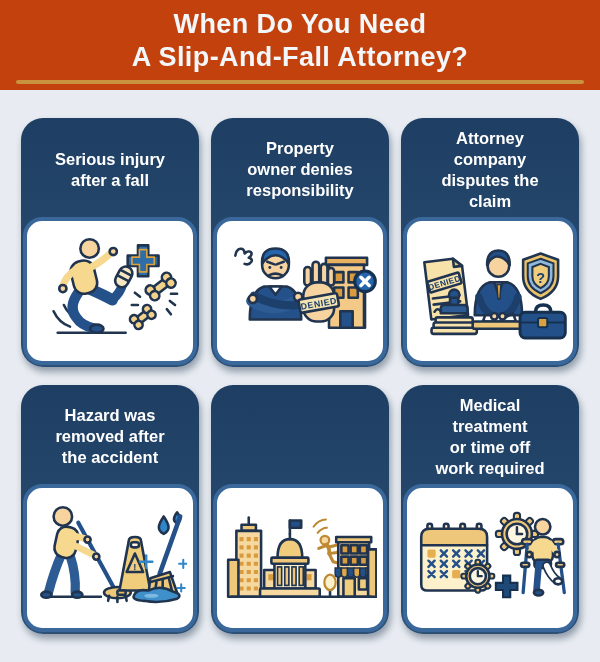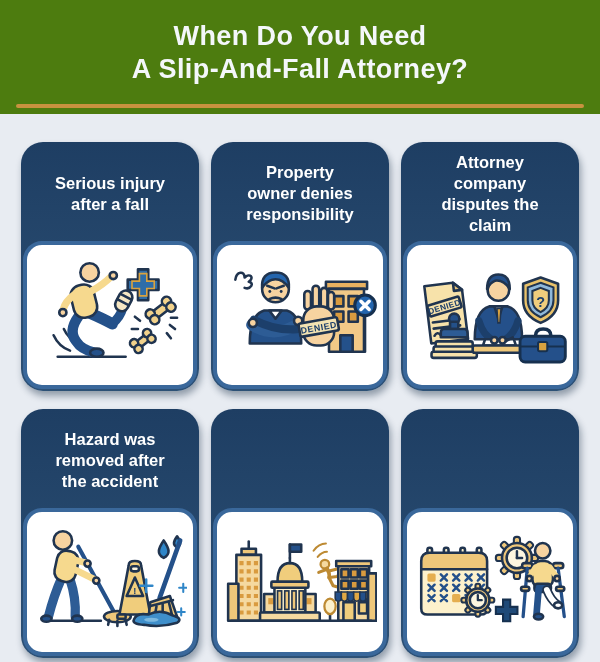--- a/index.html
+++ b/index.html
@@ -1,17 +1,17 @@
 <!DOCTYPE html>
 <html><head>
 <meta charset="utf-8">
 <style>
   html,body{margin:0;padding:0;background:#e8ecf2;}
   .poster{width:600px;height:662px;background:#e8ecf2;font-family:"Liberation Sans",sans-serif;position:relative;overflow:hidden;}
-  .header{height:114px;background:#4d7c0f;position:relative;display:flex;align-items:center;justify-content:center;}
+  .header{height:90px;background:#c2410c;position:relative;display:flex;align-items:center;justify-content:center;}
   .header h1{margin:0;padding-bottom:8px;color:#f4f7fa;font-size:27px;line-height:33px;font-weight:bold;text-align:center;white-space:pre-line;letter-spacing:.4px;}
   .gold-bar{position:absolute;left:16px;right:16px;bottom:6px;height:4px;background:#c8923f;border-radius:2px;}
   .grid{display:grid;grid-template-columns:repeat(3,1fr);gap:18px 12px;padding:28px 21px 0;}
   .card{position:relative;height:249px;border-radius:22px;background:linear-gradient(180deg,#1e3e63,#2d5176);box-shadow:2px 5px 7px rgba(16,37,63,.4);}
   .card-title{height:99px;display:flex;align-items:center;justify-content:center;text-align:center;color:#ffffff;font-weight:bold;font-size:16.5px;line-height:21px;white-space:pre-line;padding:2px 4px 0;}
   .panel{position:absolute;left:2px;right:2px;bottom:2px;top:99px;background:#fff;border:4px solid #3a689b;border-radius:19px;display:flex;align-items:center;justify-content:center;overflow:hidden;}
   .panel svg{width:93%;height:auto;display:block;}
   svg .ln{stroke:#20344f;stroke-width:2.5;stroke-linecap:round;stroke-linejoin:round;}
   svg text{font-family:"Liberation Sans",sans-serif;}
 </style>
@@ -291,20 +291,24 @@
           <g>
             <path d="M104 94 V87" class="ln" stroke-width="2.2" fill="none"></path>
             <ellipse cx="104" cy="80" rx="5.5" ry="7.5" fill="#fdf1cc" stroke="#bd8a33" stroke-width="2.2"></ellipse>
           </g>
           <path d="M8 94 H144" class="ln" stroke-width="2.4" fill="none"></path>
         </svg>
       </div>
     </div>
 
     <div class="card">
+      <div class="card-title">Medical
+treatment
+or time off
+work required</div>
       <div class="panel">
         <svg viewBox="0 0 150 112" xmlns="http://www.w3.org/2000/svg">
           <g>
             <rect x="14" y="23" width="4.5" height="11" rx="2" fill="#fdf1cc" class="ln" stroke-width="2"></rect>
             <rect x="30" y="23" width="4.5" height="11" rx="2" fill="#fdf1cc" class="ln" stroke-width="2"></rect>
             <rect x="46" y="23" width="4.5" height="11" rx="2" fill="#fdf1cc" class="ln" stroke-width="2"></rect>
             <rect x="62" y="23" width="4.5" height="11" rx="2" fill="#fdf1cc" class="ln" stroke-width="2"></rect>
             <path d="M8 44 V36 q0 -8 8 -8 h48 q8 0 8 8 v8 Z" fill="#eec77a" class="ln"></path>
             <path d="M8 44 H72 V82 q0 6 -6 6 H14 q-6 0 -6 -6 Z" fill="#fdf1cc" class="ln"></path>
             <rect x="14" y="48" width="8" height="8" rx="1.5" fill="#e5ae4f"></rect>

